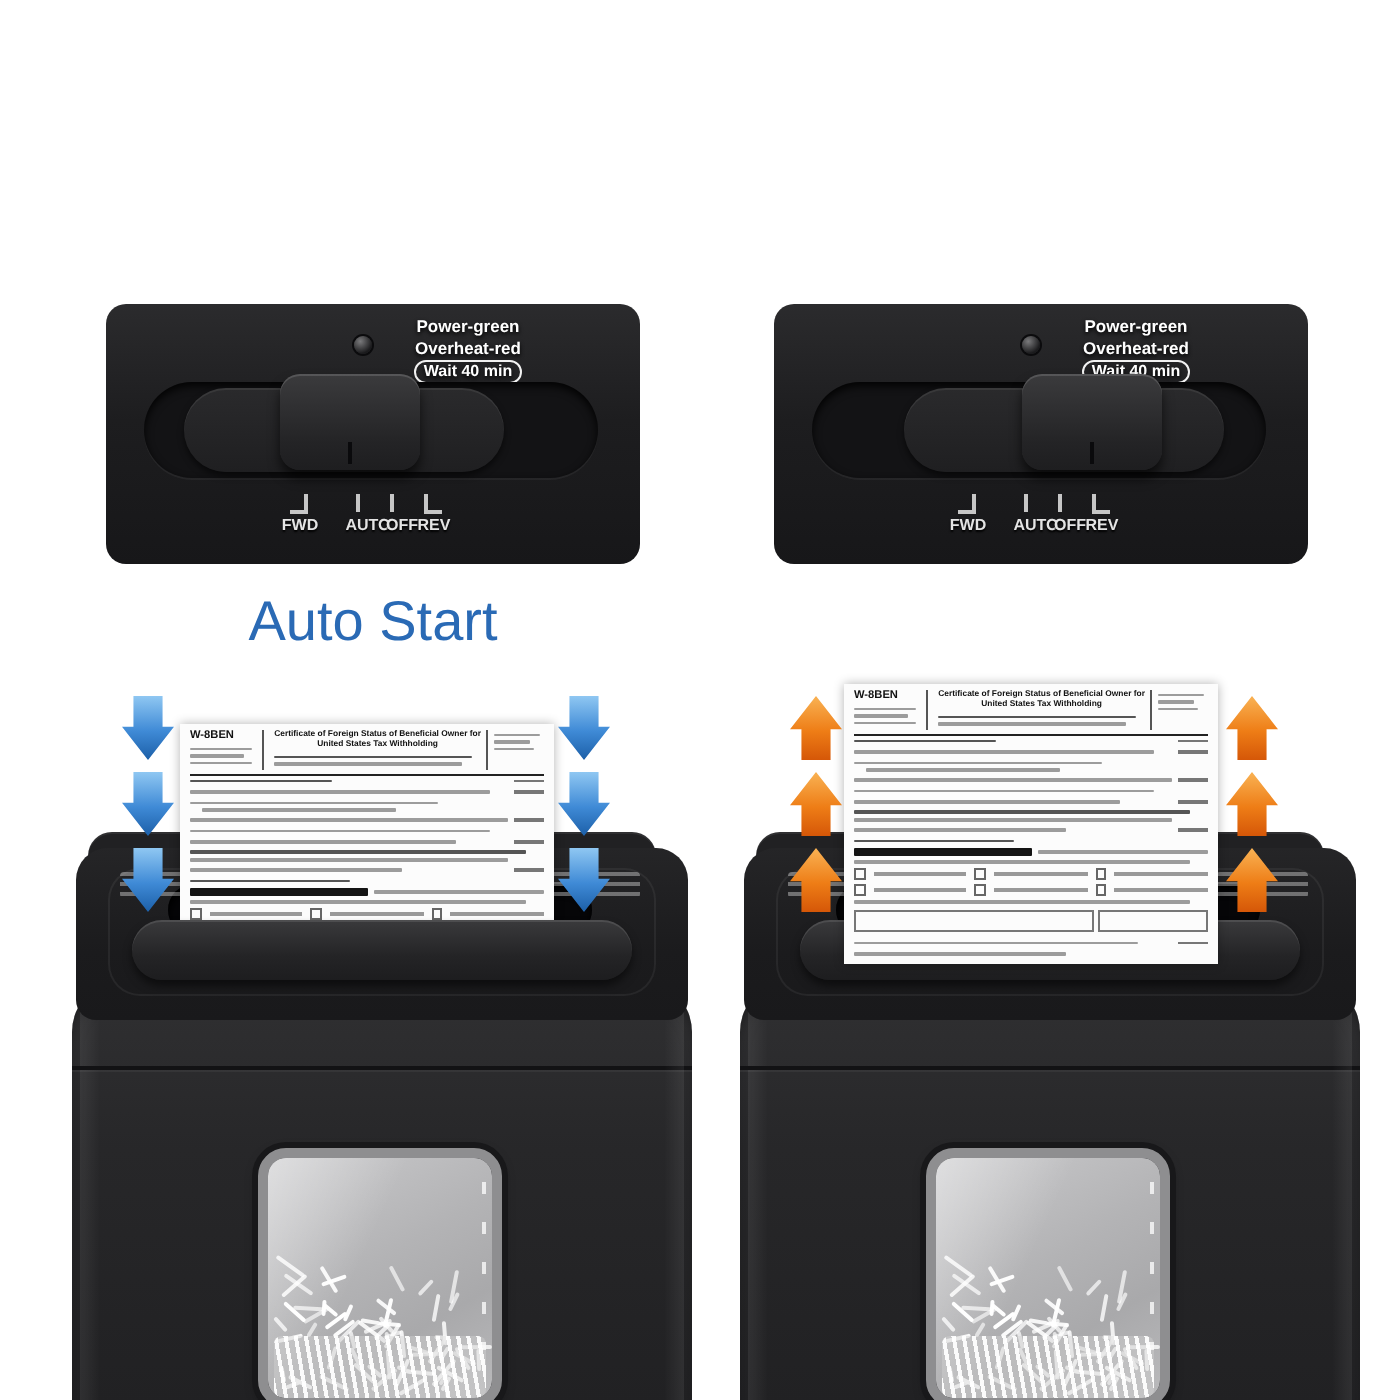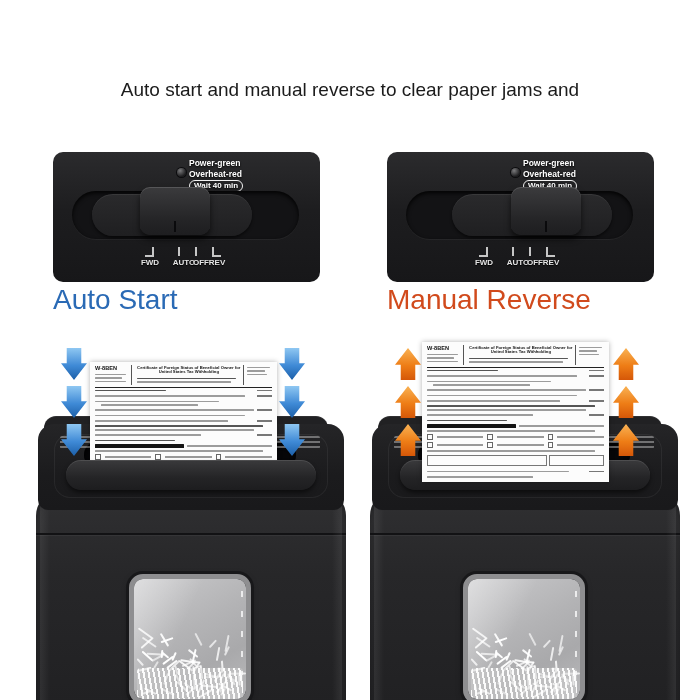--- a/index.html
+++ b/index.html
@@ -14,21 +14,21 @@
 
   
   .panel{position:absolute;top:152px;width:267px;height:130px;border-radius:10px;
          background:linear-gradient(180deg,#2b2b2d 0%,#1d1d1f 45%,#171719 100%);}
   .panel-left{left:53px;}
   .panel-right{left:387px;}
 
   .led{position:absolute;left:124px;top:16px;width:9px;height:9px;border-radius:50%;
        background:radial-gradient(circle at 35% 30%,#7a7a7c,#1a1a1c 70%);
        box-shadow:0 0 0 1px #0b0b0d;}
-  .inds{position:absolute;left:136px;top:6px;width:66px;text-align:left;color:#fff;
+  .inds{position:absolute;left:148px;top:6px;width:66px;text-align:center;color:#fff;
         font-size:8.5px;font-weight:bold;line-height:10.5px;text-shadow:0 1px 2px #000;}
   .wait-pill{display:inline-block;border:1px solid #f2f2f2;border-radius:6px;
              padding:0 4px;margin-top:1px;line-height:10px;font-size:8px;}
 
   .track{position:absolute;left:19px;top:39px;width:227px;height:48px;border-radius:24px;
          background:#131315;
          box-shadow:inset 0 2px 4px rgba(0,0,0,.9),0 1px 0 rgba(255,255,255,.05);}
   .mid{position:absolute;top:3px;width:160px;height:42px;border-radius:21px;
        background:linear-gradient(180deg,#2a2a2c,#1f1f21);
        box-shadow:inset 0 1px 0 rgba(255,255,255,.07),0 2px 3px rgba(0,0,0,.55);}
@@ -46,21 +46,21 @@
   .tick.cl{width:7px;background:transparent;border-right:2px solid #c6c6c6;
            border-bottom:2px solid #c6c6c6;height:8px;}
   .tick.cr{width:7px;background:transparent;border-left:2px solid #c6c6c6;
            border-bottom:2px solid #c6c6c6;height:8px;}
   .tk1{left:92px;}.tk2{left:125px;}.tk3{left:142px;}.tk4{left:159px;}
   .plabel{position:absolute;top:106px;transform:translateX(-50%);font-size:8px;
           font-weight:bold;color:#e4e4e4;text-shadow:0 1px 1px #000;}
   .pl1{left:97px;}.pl2{left:131px;}.pl3{left:148px;}.pl4{left:164px;}
 
   
-  .caption{position:absolute;top:284px;width:267px;font-size:28px;}
+  .caption{position:absolute;top:295px;width:267px;text-align:center;font-size:28px;}
   .caption-left{left:53px;}
   .caption-right{left:387px;}
 
   
   .scene{position:absolute;top:338px;width:330px;height:362px;}
   .scene-left{left:20px;}
   .scene-right{left:354px;}
 
   .sbody{position:absolute;left:16px;top:152px;width:310px;height:212px;
          border-radius:26px 26px 0 0;z-index:1;
@@ -148,21 +148,21 @@
   .boxrow{display:flex;gap:2px;margin:3px 0;}
   .bx{border:1px solid #777;height:9px;flex:1;}
   .bx.sm{flex:.45;}.w45{width:45%;}.w55{width:55%;}.w60{width:60%;}.w70{width:70%;}
   .w75{width:75%;}.w80{width:80%;}.w85{width:85%;}.w90{width:90%;}.w95{width:95%;}
 </style>
 </head>
 <body>
 
 <div class="stage">
 
-  <p class="subtitle"><span>Auto start and manual reverse to clear paper jams and</span><br></p>
+  <p class="subtitle"><br></p>
 
   <div class="panel panel-left pos-auto">
     <span class="led"></span>
     <div class="inds">
       <div>Power-green</div>
       <div>Overheat-red</div>
       <div class="wait-pill">Wait 40 min</div>
     </div>
     <div class="track">
       <div class="mid"></div>
@@ -197,21 +197,20 @@
     <span class="tick tk2"></span>
     <span class="tick tk3"></span>
     <span class="tick cr tk4"></span>
     <span class="plabel pl1">FWD</span>
     <span class="plabel pl2">AUTO</span>
     <span class="plabel pl3">OFF</span>
     <span class="plabel pl4">REV</span>
   </div>
 
   <div class="caption caption-left" style="color: rgb(42, 106, 181);">Auto Start</div>
-  <div class="caption caption-right" style="color: rgb(209, 74, 28);">Manual Reverse</div>
 
   <div class="scene scene-left">
     <div class="sbody">
       <div class="seam"></div>
       <div class="window">
         <div class="glass">
           <div class="shreds">
               <i style="left: 8.57624%; top: 37.9928%; height: 16.7922px; transform: rotate(125.825deg); opacity: 0.808578;"></i>
               <i style="left: 44.9609%; top: 64.4576%; height: 10.1593px; transform: rotate(99.5986deg); opacity: 0.891929;"></i>
               <i style="left: 17.0354%; top: 56.2614%; height: 14.8768px; transform: rotate(93.3125deg); opacity: 0.678855;"></i>

